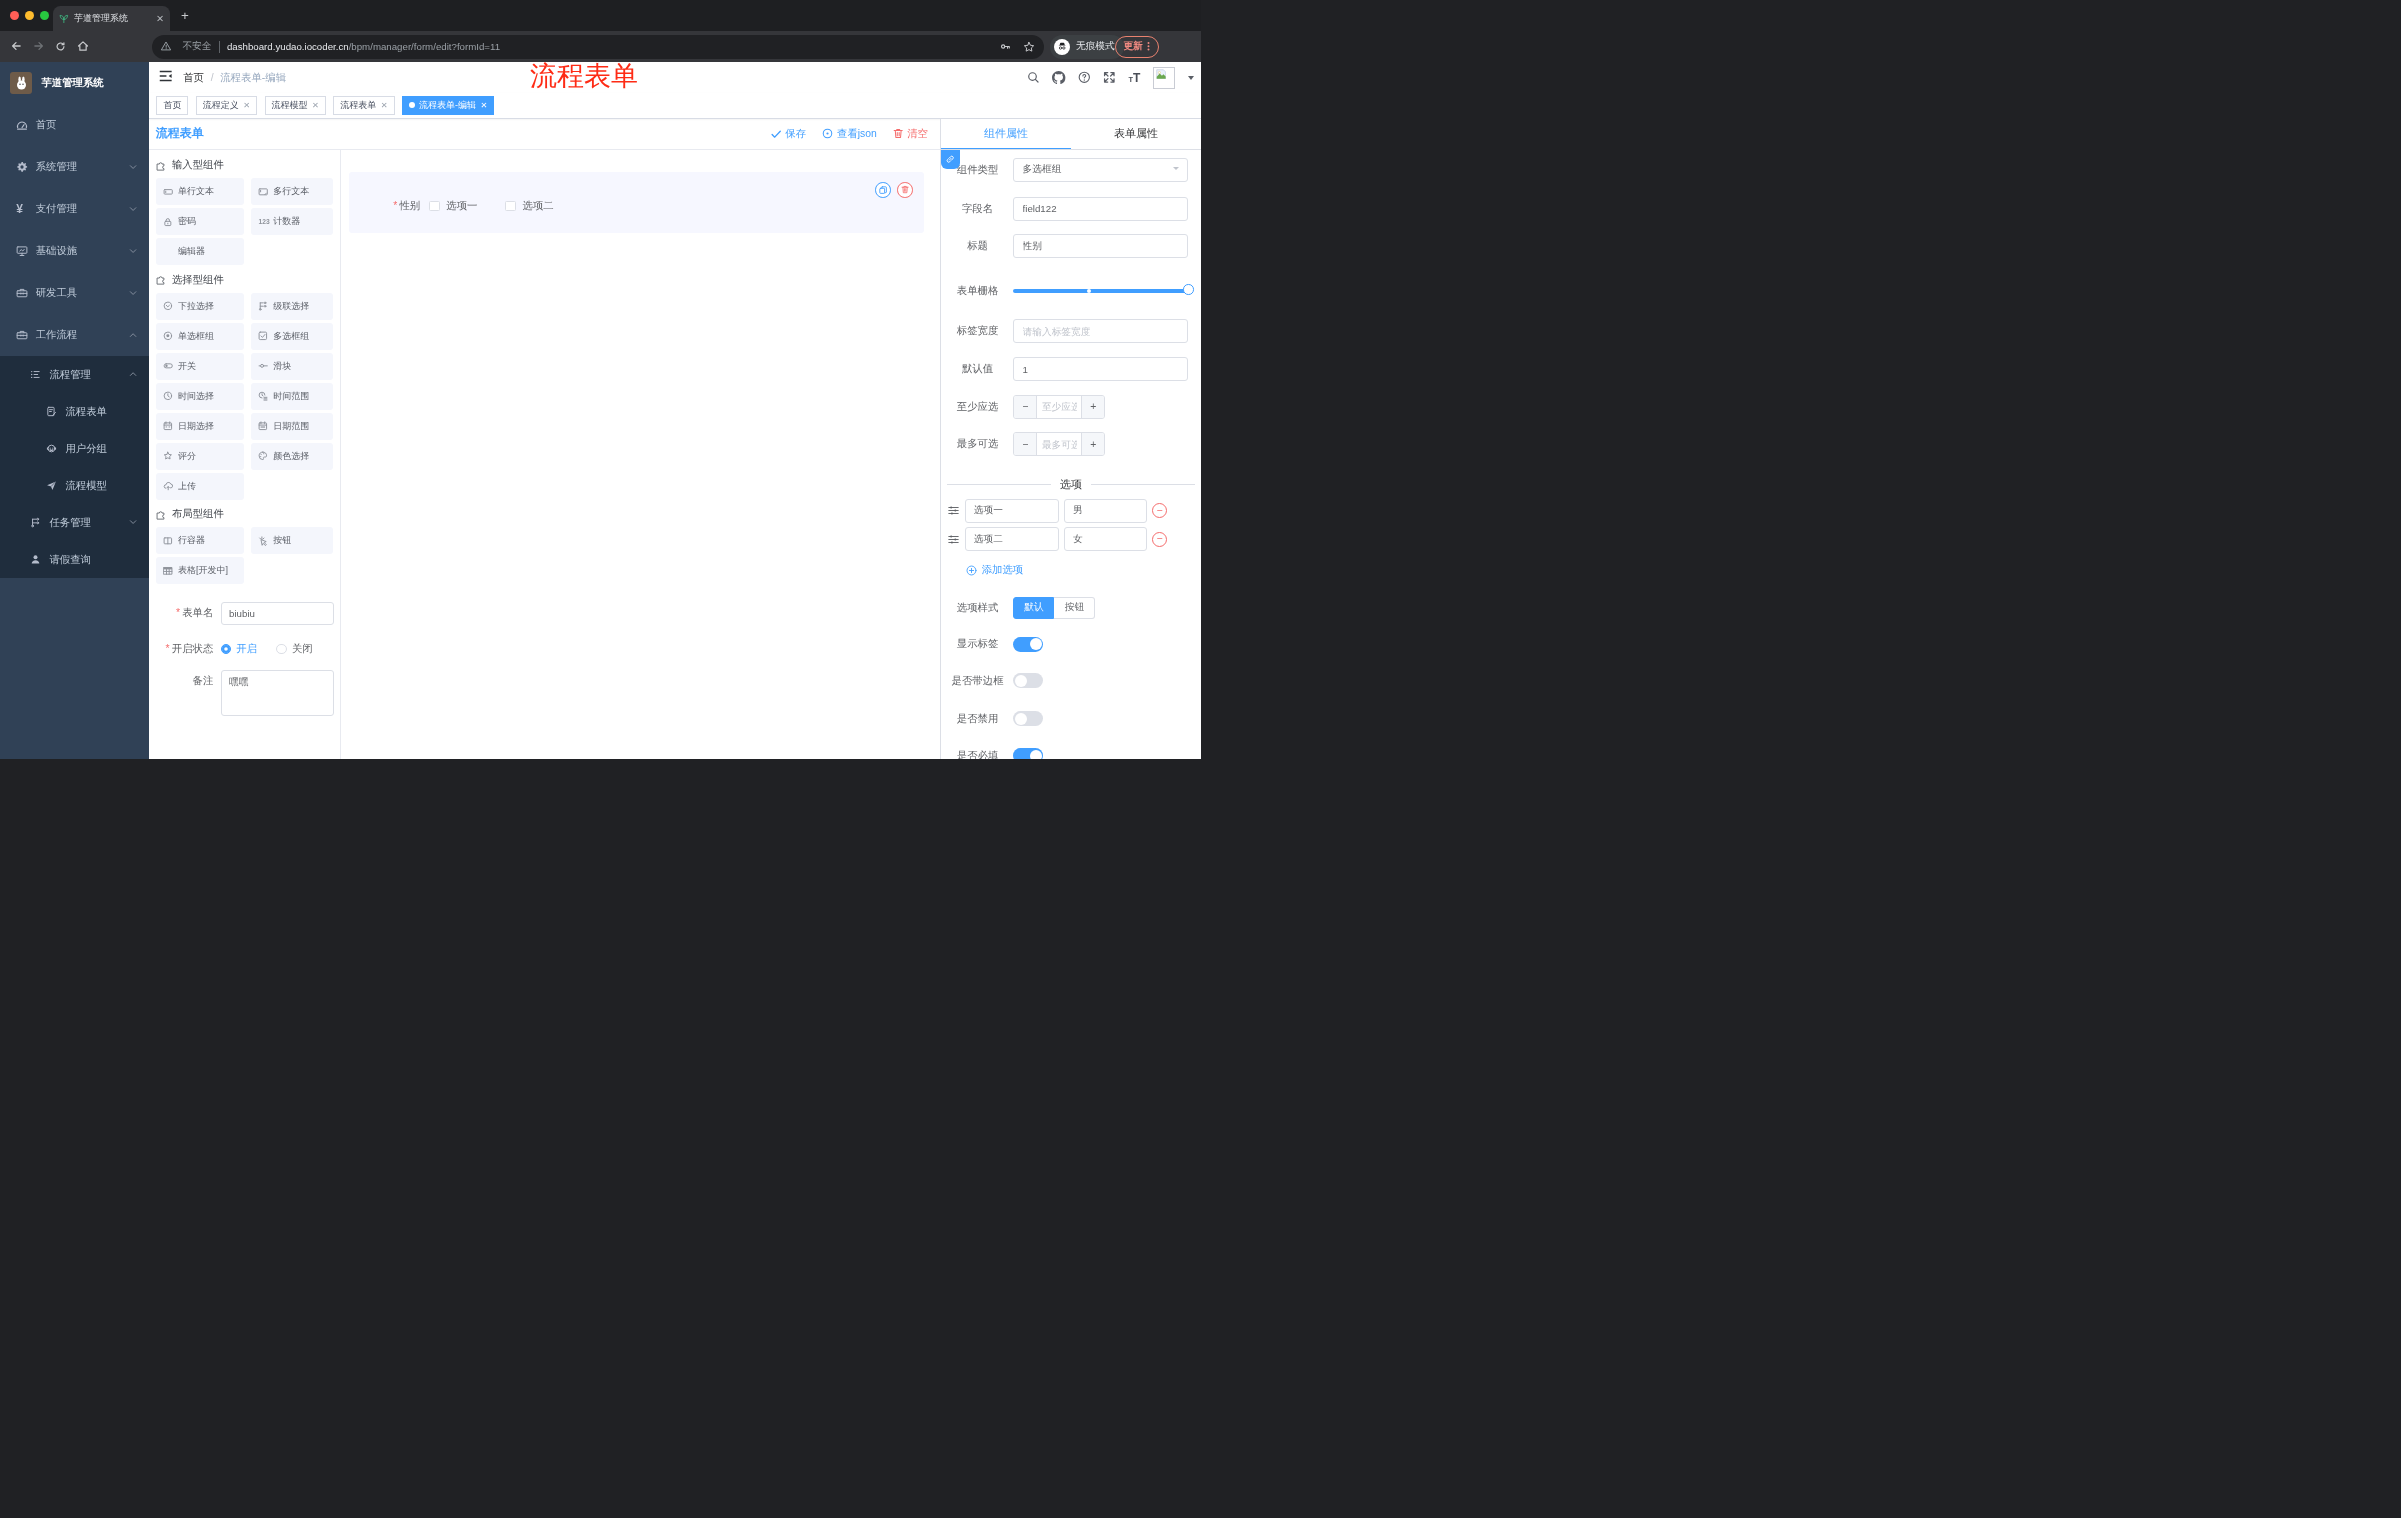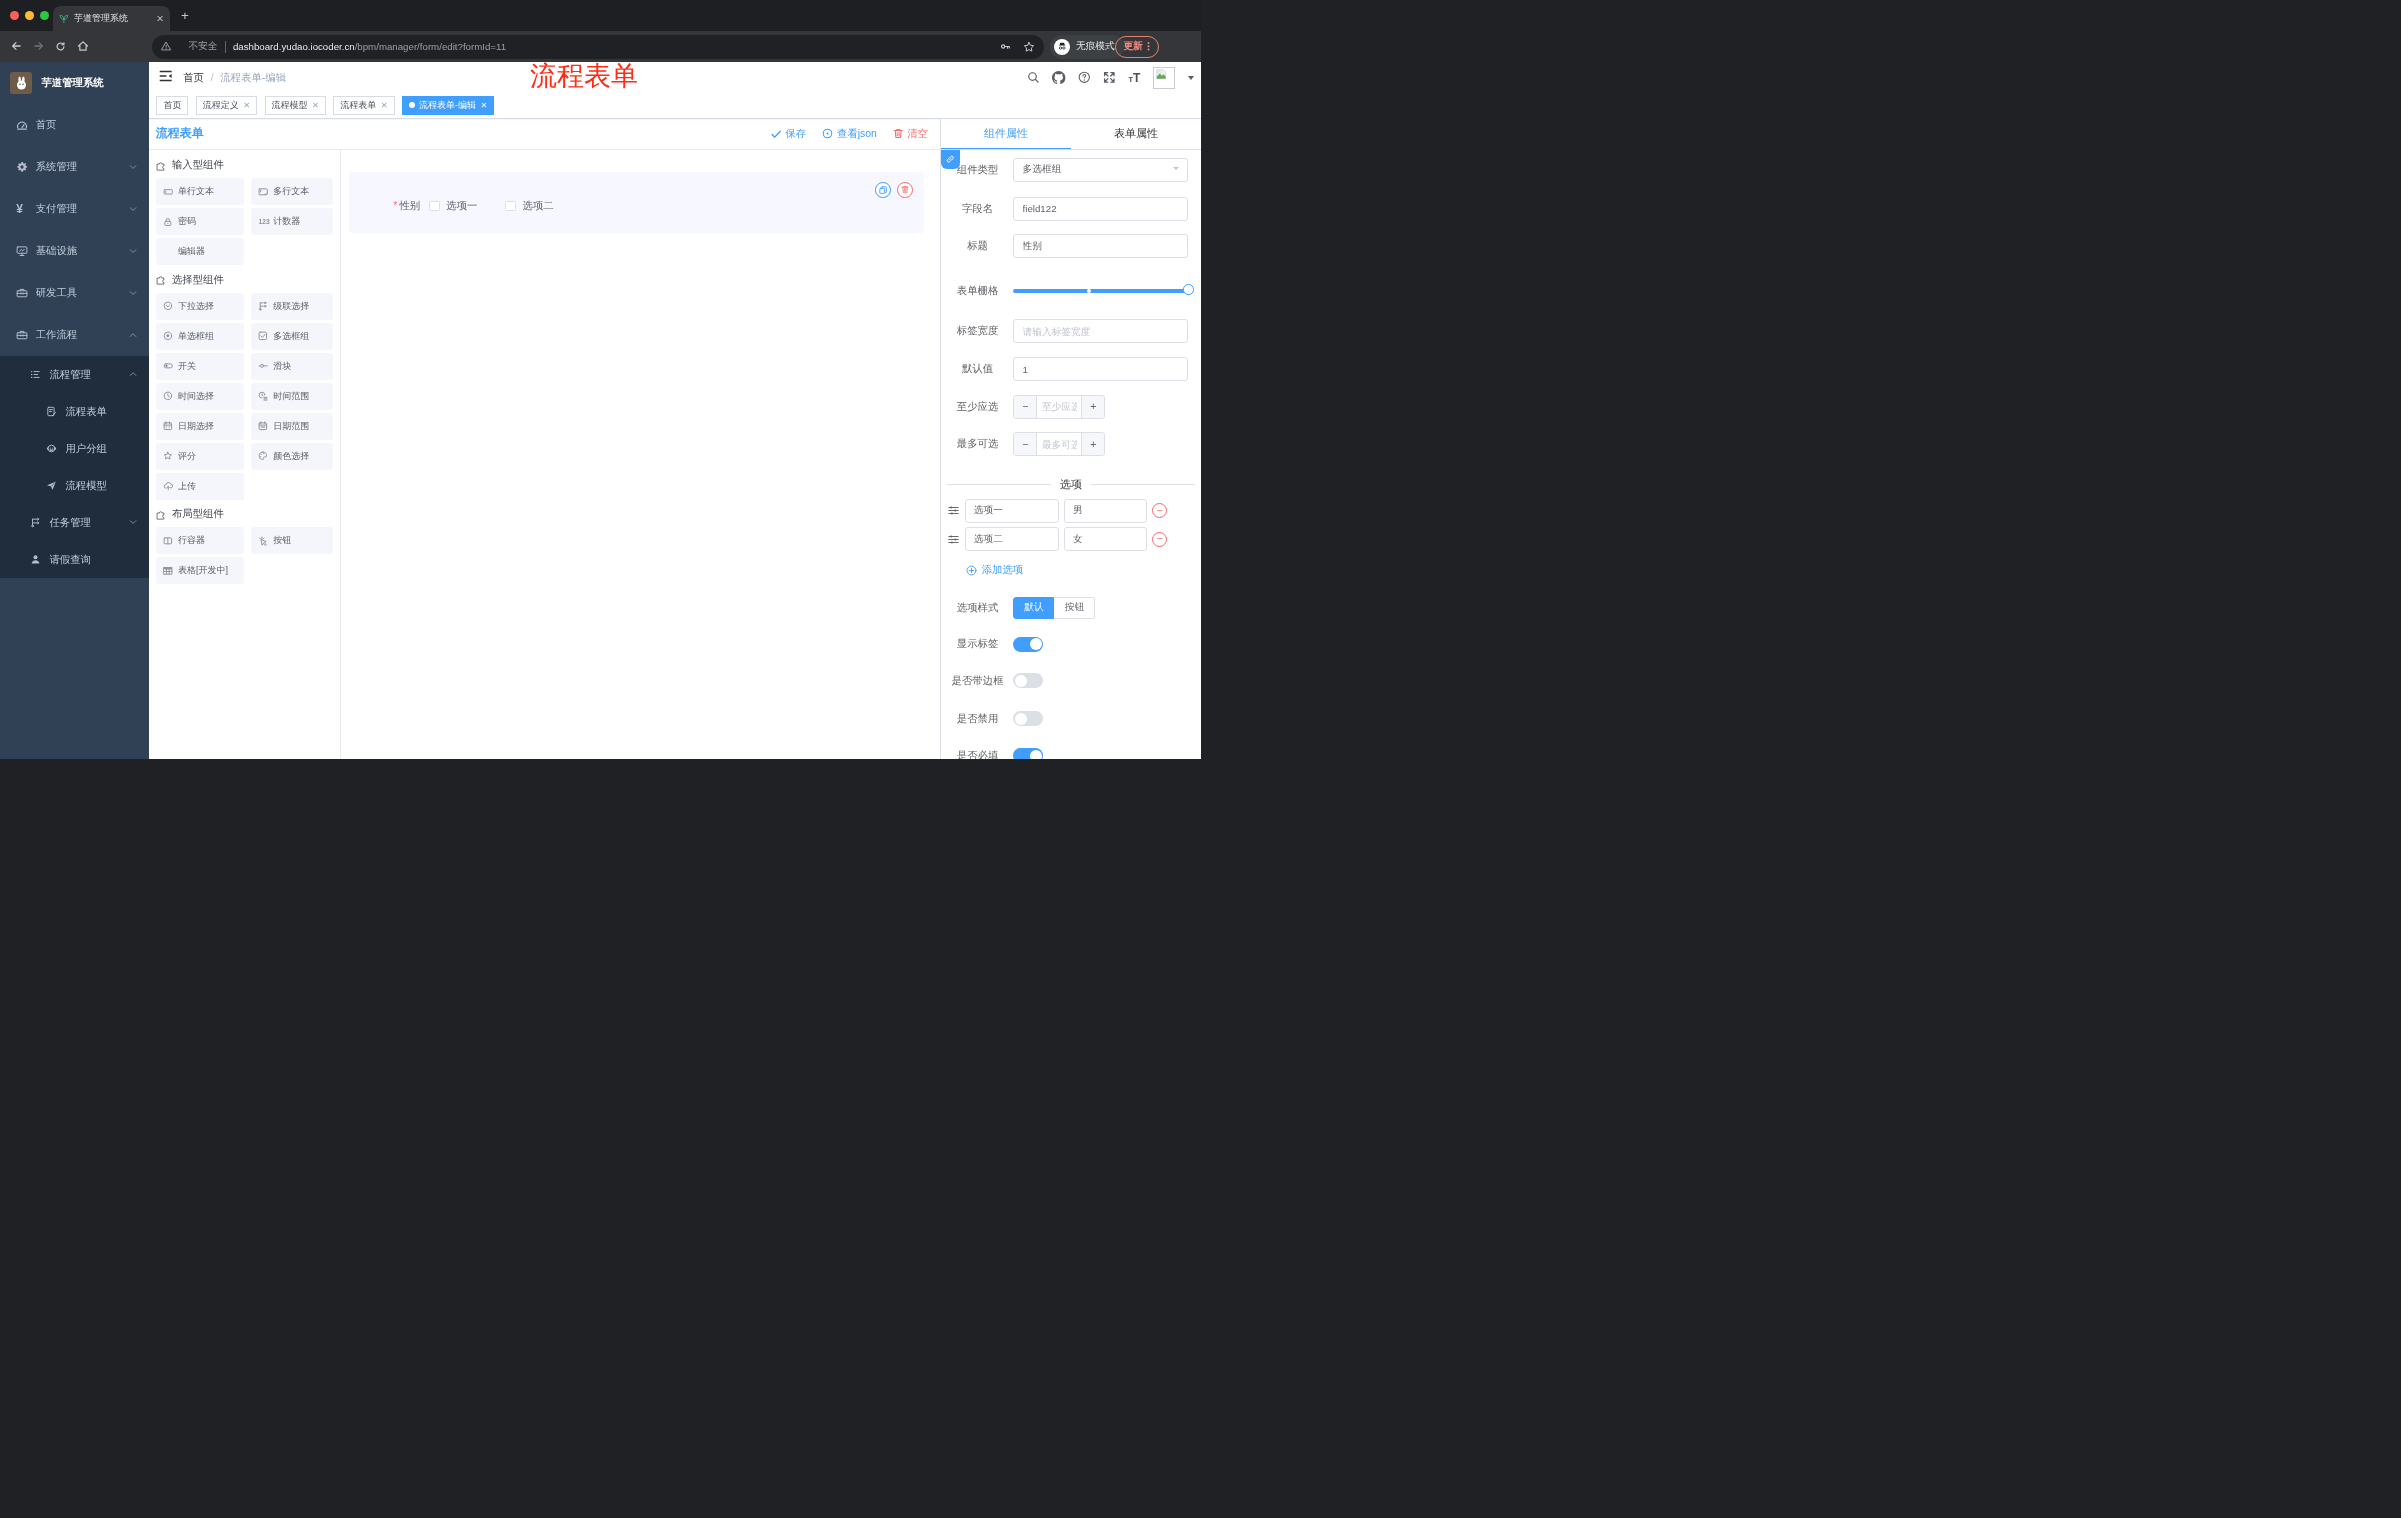--- a/index.html
+++ b/index.html
@@ -211,21 +211,21 @@
         <svg class="s" width="12" height="12" viewBox="0 0 16 16" style="stroke-width:1.6">
             <path d="M2 8l6-5.5L14 8M3.8 7v6.5h8.4V7"></path>
           </svg>
         </span>
       <div class="omnibox">
         <span>
           <svg class="s" width="10.4" height="10.4" viewBox="0 0 14 14">
               <path d="M7 1.8 13 12H1zM7 5.5v3M7 10.3v.5"></path>
             </svg>
           </span>
-        <span style="margin-left:17px">不安全</span>
+        <span style="margin-left:11px">不安全</span>
         <span class="omni-sep"></span>
         <span class="host">dashboard.yudao.iocoder.cn</span>
           <span class="path">/bpm/manager/form/edit?formId=11</span>
         <span class="omni-right">
           <span>
             <svg class="s" width="11" height="11" viewBox="0 0 16 16" style="stroke-width:1.6">
                 <circle cx="4.6" cy="8" r="2.4"></circle>
                 <path d="M7 8h6.5M11 8v2.5M13.5 8v2"></path>
               </svg>
             </span>
@@ -731,20 +731,43 @@
                   <svg class="s" width="9.7" height="9.7" viewBox="0 0 13 13">
                     <rect x="1" y="2" width="11" height="9"></rect>
                     <rect x="1" y="2" width="11" height="2.6" fill="currentColor" stroke="none"></rect>
                     <path d="M1 7.3h11M4.7 4.6v6.4M8.3 4.6v6.4"></path>
                   </svg>
                 </span>
               <span>表格[开发中]</span>
               </div>
           </div>
 
+          <div class="meta">
+            <div class="mrow">
+              <span class="mlab req">表单名</span>
+              <input class="tin" value="biubiu" style="">
+            </div>
+            <div class="mrow">
+              <span class="mlab req">开启状态</span>
+              <div class="radios">
+                <span class="radio checked">
+                  <span class="rdot"></span>
+                  <span class="rlab">开启</span>
+                  </span>
+                <span class="radio">
+                  <span class="rdot"></span>
+                  <span class="rlab">关闭</span>
+                  </span>
+              </div>
+            </div>
+            <div class="mrow" style="margin-top:10.4px">
+              <span class="mlab">备注</span>
+              <textarea class="tarea" style="">嘿嘿</textarea>
+            </div>
+          </div>
         </div>
 
         <div class="canvas">
           <div class="block">
             <span class="blkbtn copy">
               <svg class="s" width="8.2" height="8.2" viewBox="0 0 12 12">
                   <rect x="3.8" y="1.2" width="7" height="8.6" rx="1"></rect>
                   <rect x="1.2" y="3.4" width="7" height="7.4" rx="1" fill="#fff"></rect>
                 </svg>
               </span>

